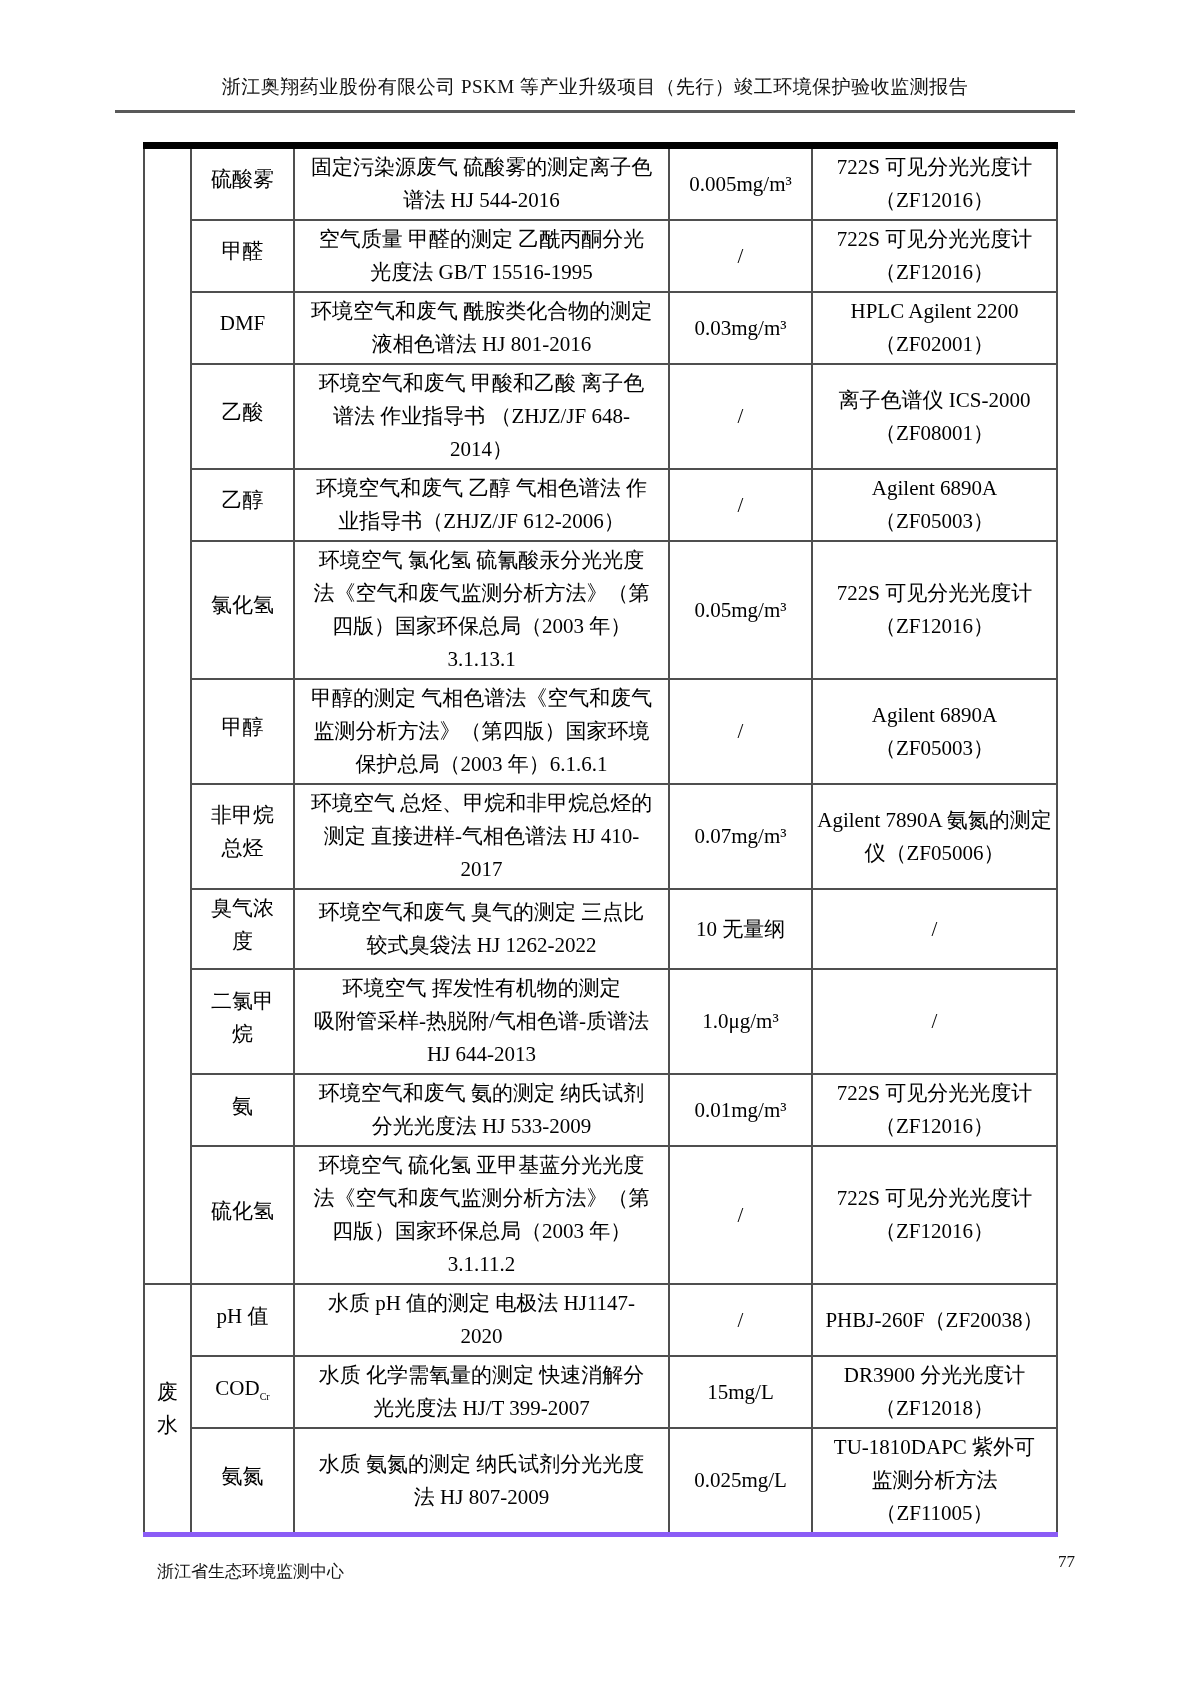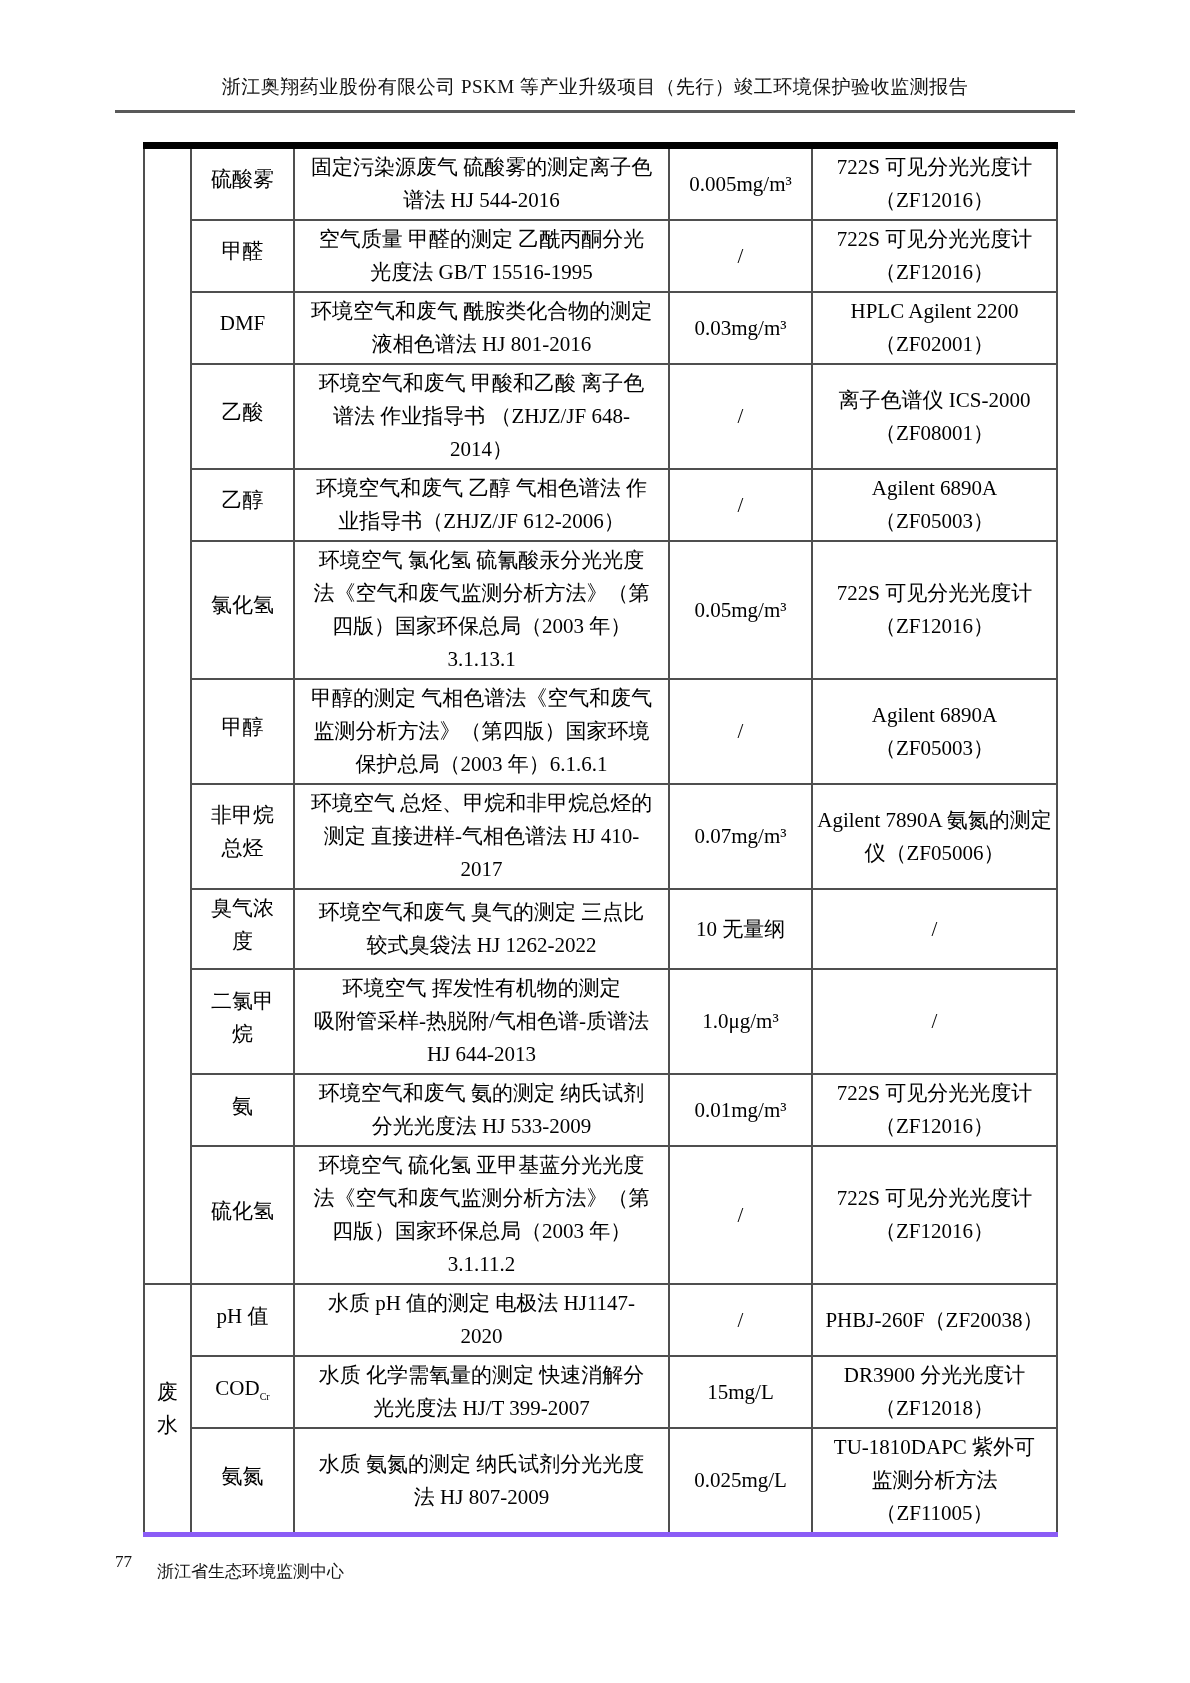--- a/index.html
+++ b/index.html
@@ -52,21 +52,21 @@
   }
   td.instr-cell { border-right:none; }
   td.name-cell sub { font-size:10px; }
   .footer {
     position:absolute;
     top:1552px; left:115px; width:960px;
     font-size:17px;
     color:#111;
   }
   .footer-org { position:absolute; left:42px; top:8px; }
-  .footer-page { position:absolute; left:0; width:100%; text-align:left; top:0; }
+  .footer-page { position:absolute; left:0; width:100%; text-align:right; top:0; }
 </style>
 </head>
 <body>
 
 <div class="page">
 
   <div class="header-title">浙江奥翔药业股份有限公司 PSKM 等产业升级项目（先行）竣工环境保护验收监测报告</div>
   <div class="header-rule"></div>
 
   <table class="method-table">

